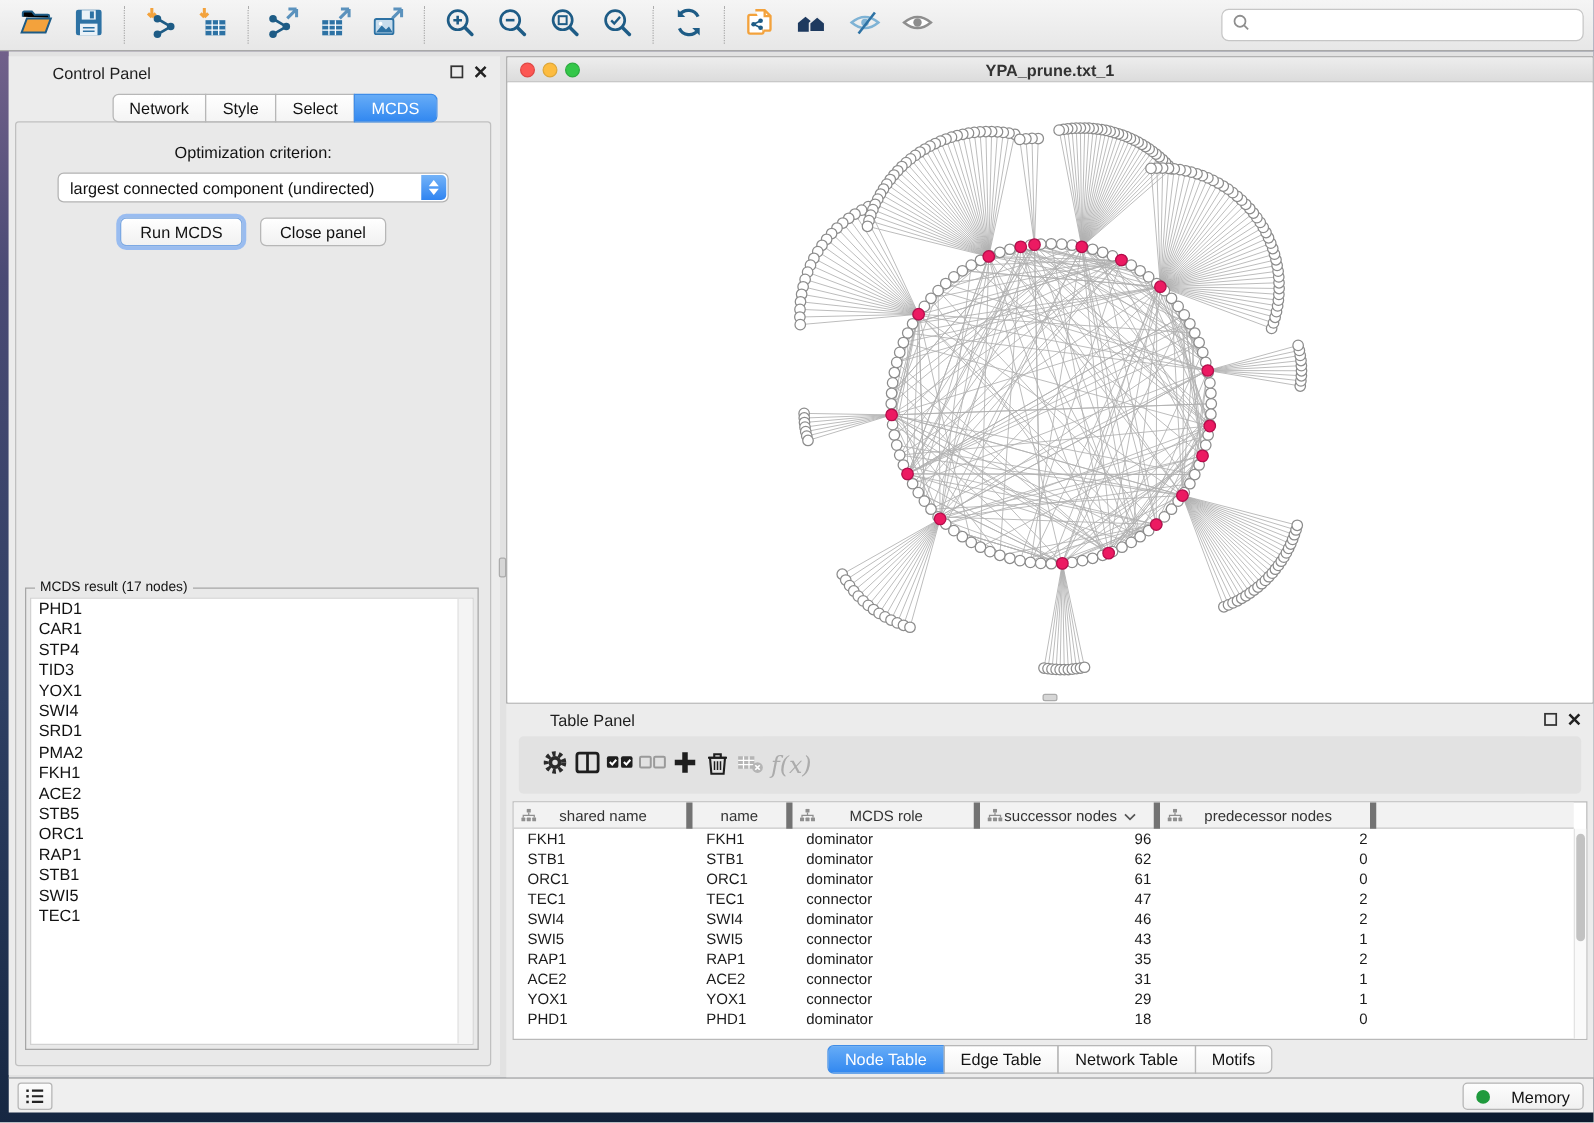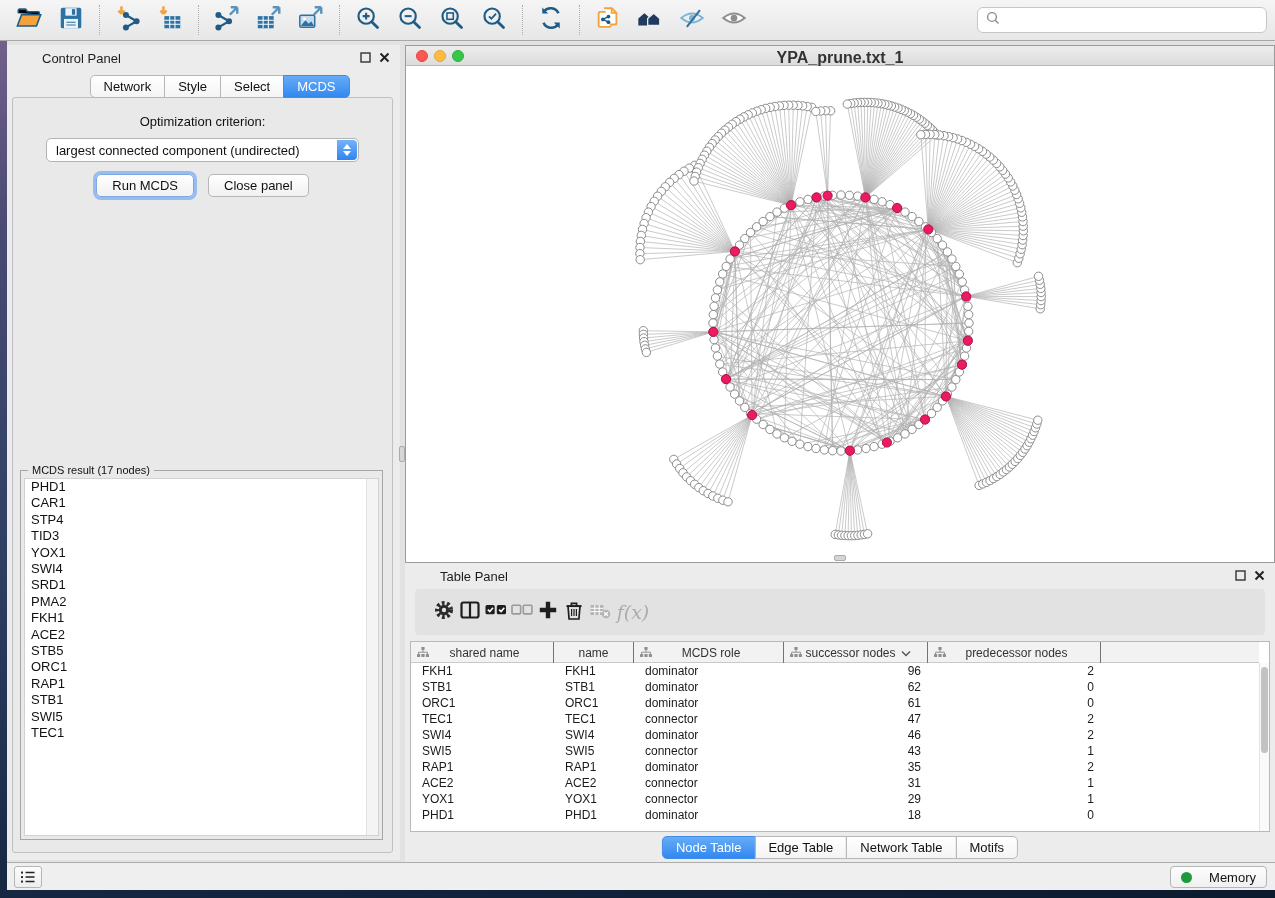--- a/index.html
+++ b/index.html
@@ -49,39 +49,39 @@
   .list-wrap { position:absolute; left:3px; right:3px; top:2px; bottom:3px; background:#fff; border:1px solid #D2D2D2; overflow:hidden; }
   .list-scroll { position:absolute; right:0; top:0; bottom:0; width:12px; background:#F4F4F4; border-left:1px solid #E2E2E2; }
   .mcds-item { font-size:13px; line-height:16.4px; padding-left:6px; color:#111; }
 
   
   .network-window { position:absolute; left:405px; top:45px; width:870px; height:518px;
     border:1px solid #9B9B9B; background:#fff; }
   .nw-titlebar { position:absolute; left:0; top:0; right:0; height:20px;
     background:linear-gradient(#EDEDED,#DCDCDC); border-bottom:1px solid #B9B9B9; }
   .tl { position:absolute; top:4px; width:12px; height:12px; border-radius:50%; }
-  .nw-title { position:absolute; left:0; right:0; top:3px; text-align:center; font-size:16px; font-weight:bold; color:#333; }
+  .nw-title { position:absolute; left:0; right:0; top:3px; text-align:center; font-size:13px; font-weight:bold; color:#333; }
   .nw-canvas { position:absolute; left:0; top:20px; width:868px; height:496px; background:#fff; }
   .nw-canvas svg { display:block; }
   .edges line { stroke:#B1B1B1; stroke-width:0.8; opacity:0.85; }
   .wn { fill:#fff; stroke:#8C8C8C; stroke-width:1; }
   .hn { fill:#EC1A62; stroke:#B50E4C; stroke-width:1; }
   .grip-v { position:absolute; left:399px; top:446px; width:6px; height:16px; background:#D6D6D6; border:1px solid #ABABAB; border-radius:2px; }
   .grip-h { position:absolute; left:834px; top:555px; width:12px; height:6px; background:#D6D6D6; border:1px solid #ABABAB; border-radius:2px; }
 
   
   .table-panel { position:absolute; left:405px; top:563px; width:870px; height:299px; background:#ECECEC; }
   .tp-toolbar { position:absolute; left:10px; right:10px; top:26px; height:46px; background:#E2E2E2;
     border-radius:4px; display:flex; align-items:center; padding-left:16px; }
   .tp-icon { width:26px; height:26px; display:flex; align-items:center; justify-content:center; }
   .fx { font-family:"DejaVu Serif",serif; font-style:italic; font-size:19px; color:#ABABAB; }
   .tp-table { position:absolute; left:5px; right:5px; top:78px; height:191px; background:#fff; border:1px solid #B9B9B9; }
   .tbl-header { position:absolute; left:0; top:0; right:10px; height:21px; background:#F2F2F2;
     border-bottom:1px solid #C9C9C9; display:flex; }
-  .th { position:relative; height:21px; border-right:1px solid #737373; display:flex; align-items:center; justify-content:center;
+  .th { position:relative; height:21px; border-right:5px solid #737373; display:flex; align-items:center; justify-content:center;
     font-size:12px; color:#333; gap:5px; }
   .th .tree-ic { position:absolute; left:6px; top:5px; }
   .th.filler { flex:1; border-right:none; }
   .tbl-body { position:absolute; left:0; top:21px; right:10px; bottom:0; }
   .tr { display:flex; height:16px; }
   .td { font-size:12px; color:#1b1b1b; line-height:16px; padding-left:11px; overflow:hidden; white-space:nowrap; }
   .td.num { text-align:right; padding-left:0; padding-right:7px; }
   .tbl-scroll { position:absolute; right:0; top:21px; bottom:0; width:10px; background:#FAFAFA; border-left:1px solid #E3E3E3; }
   .tbl-thumb { position:absolute; left:1px; width:7px; top:4px; height:86px; background:#C2C2C2; border-radius:4px; }
   .tp-tabs { position:absolute; bottom:3px; left:50%; transform:translateX(-50%); display:flex; }

